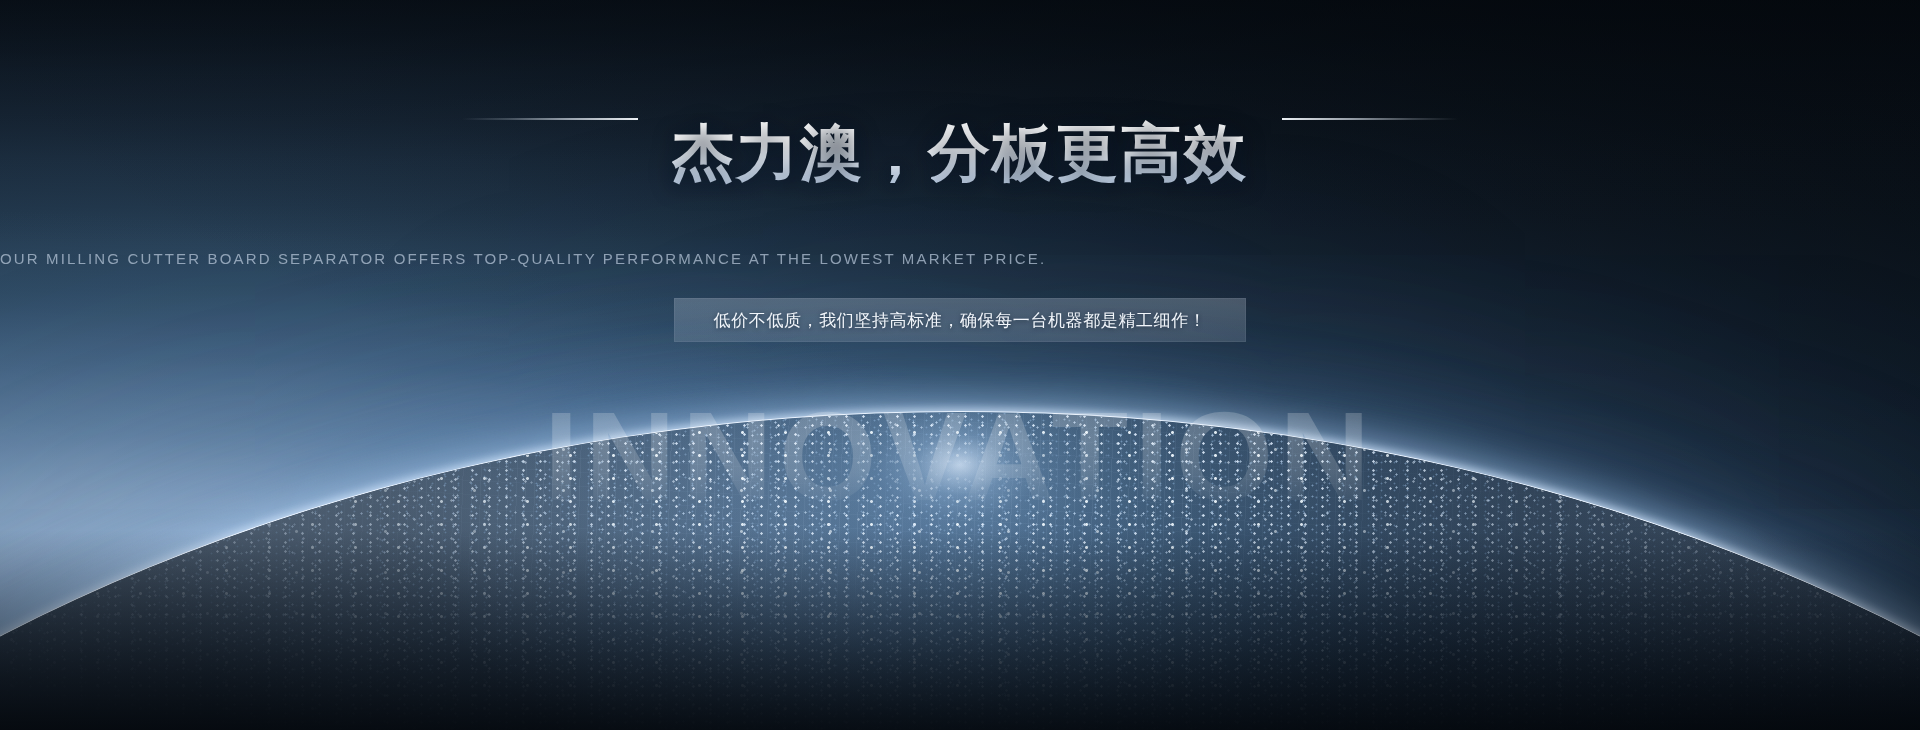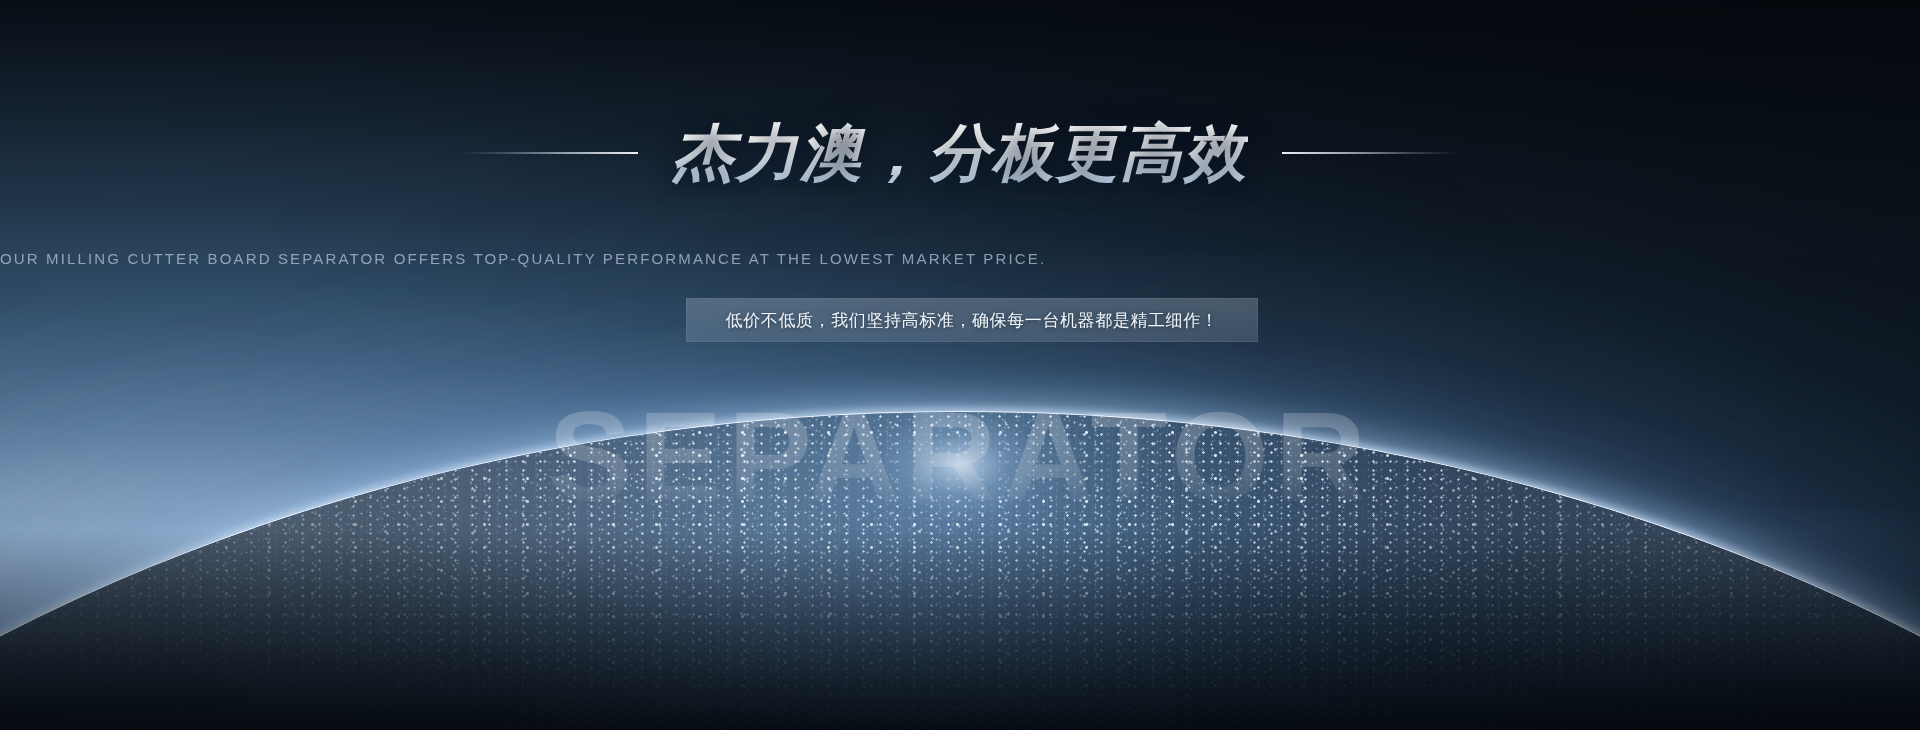--- a/index.html
+++ b/index.html
@@ -265,24 +265,23 @@
     position: absolute;
     inset: 0;
   }
 
   .title-row {
     position: absolute;
     left: 0;
     top: 118px;
     width: 1920px;
     display: flex;
-    align-items: center;
+    align-items: flex-start;
     justify-content: center;
     gap: 34px;
-    font-style: italic;
   }
   .rule {
     width: 176px;
     height: 2px;
     flex: none;
   }
   .rule.left {
     background: linear-gradient(to right,
       rgba(226,236,248,0.00) 0%,
       rgba(226,236,248,0.22) 26%,
@@ -339,21 +338,20 @@
     width: 572px;
     height: 44px;
     display: flex;
     align-items: center;
     justify-content: center;
     background: linear-gradient(to bottom,
       rgba(210,222,238,0.26) 0%,
       rgba(196,210,228,0.23) 55%,
       rgba(178,194,214,0.20) 100%);
     box-shadow: inset 0 0 0 1px rgba(222,232,246,0.07);
-    margin-left: 12px;
   }
   .tagline-text {
     font-size: 17px;
     font-weight: 400;
     letter-spacing: 0.6px;
     color: #f2f6fb;
     white-space: nowrap;
     text-shadow: 0 1px 4px rgba(10,20,34,0.55);
   }
 </style>
@@ -373,21 +371,21 @@
       <div class="earth-sheen"></div>
       <div class="earth-sheen-r"></div>
       <div class="city-grid"></div>
       <div class="city-lights b"></div>
       <div class="city-lights"></div>
     </div>
     <div class="limb-rim"></div>
   </div>
   <div class="limb-bottom-fade"></div>
 
-  <div class="watermark">SEPARATOR</div>
+  <div class="watermark">INNOVATION</div>
 
   <div class="content">
 
     <div class="title-row">
       <span class="rule left"></span>
       <h1 class="headline">杰力澳，分板更高效</h1>
       <span class="rule right"></span>
     </div>
 
     <p class="subtitle">OUR MILLING CUTTER BOARD SEPARATOR OFFERS TOP-QUALITY PERFORMANCE AT THE LOWEST MARKET PRICE.</p>

